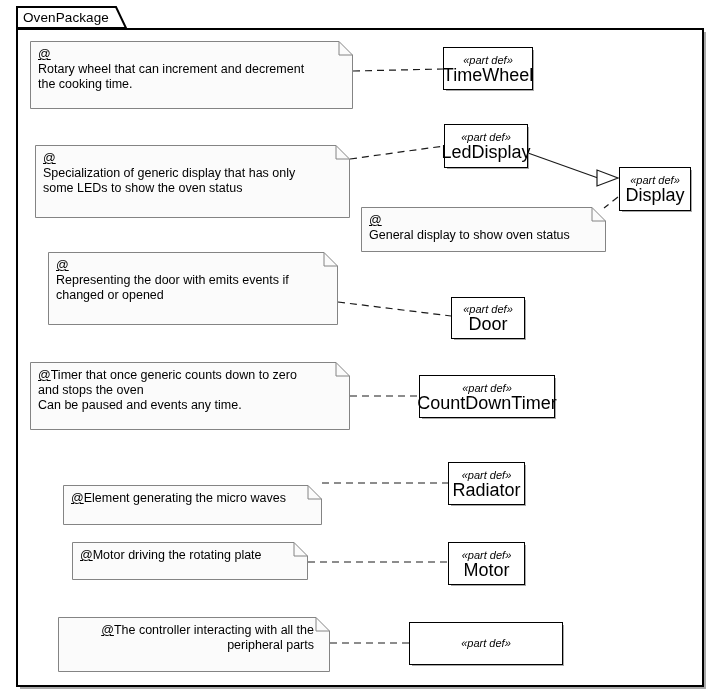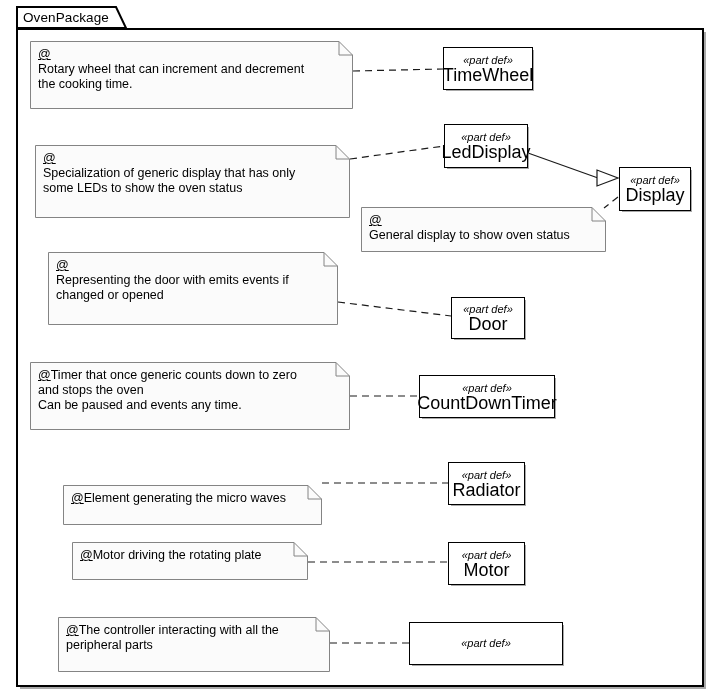--- a/index.html
+++ b/index.html
@@ -133,21 +133,21 @@
   <div class="note" style="left:72px;top:542px;width:236px;height:46px;">
     <svg width="236" height="38">
       <path d="M0.5,0.5 L222,0.5 L235.5,14 L235.5,37.5 L0.5,37.5 Z" fill="#fbfbfb" stroke="#848484"></path>
       <path d="M222,0.5 L222,14 L235.5,14" fill="none" stroke="#848484"></path>
     </svg>
     <div class="note-text">
       <div><span class="at">@</span><span>Motor driving the rotating plate</span></div>
     </div>
   </div>
 
-  <div class="note" style="left:58px;top:617px;width:272px;height:55px;">
+  <div class="note" style="left:58px;top:617px;width:272px;height:55px;text-align:right;">
     <svg width="272" height="55">
       <path d="M0.5,0.5 L258,0.5 L271.5,14 L271.5,54.5 L0.5,54.5 Z" fill="#fbfbfb" stroke="#848484"></path>
       <path d="M258,0.5 L258,14 L271.5,14" fill="none" stroke="#848484"></path>
     </svg>
     <div class="note-text">
       <div><span class="at">@</span><span>The controller interacting with all the</span></div>
       <div>peripheral parts</div>
     </div>
   </div>
 

